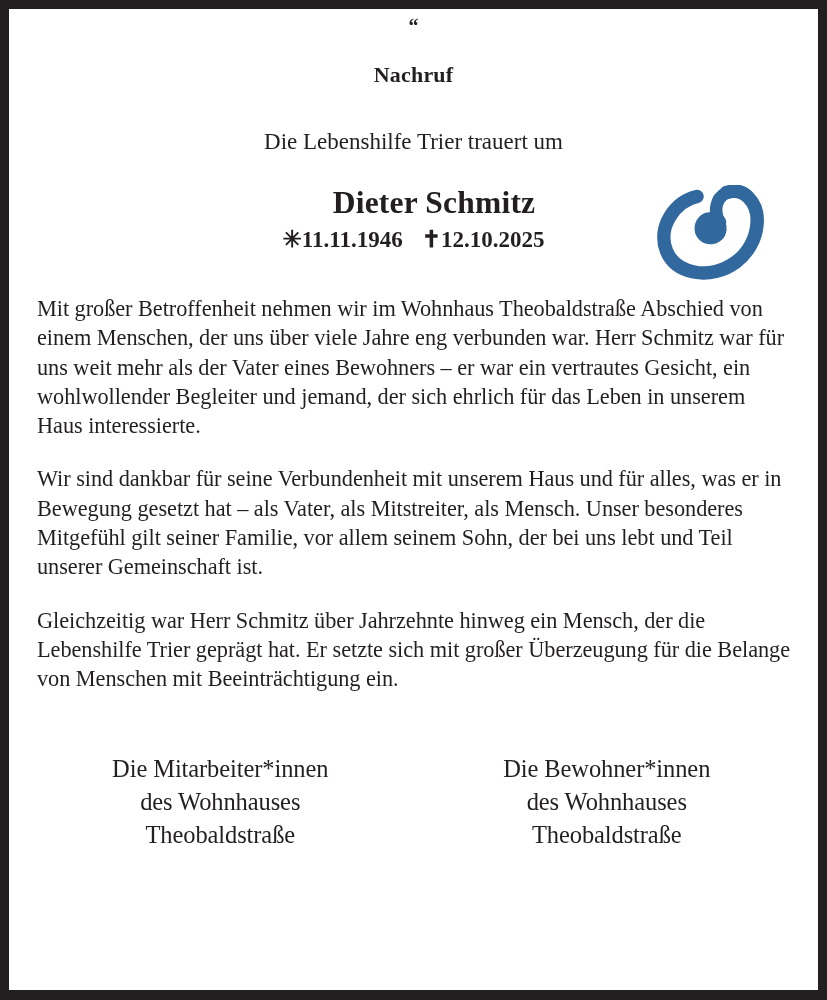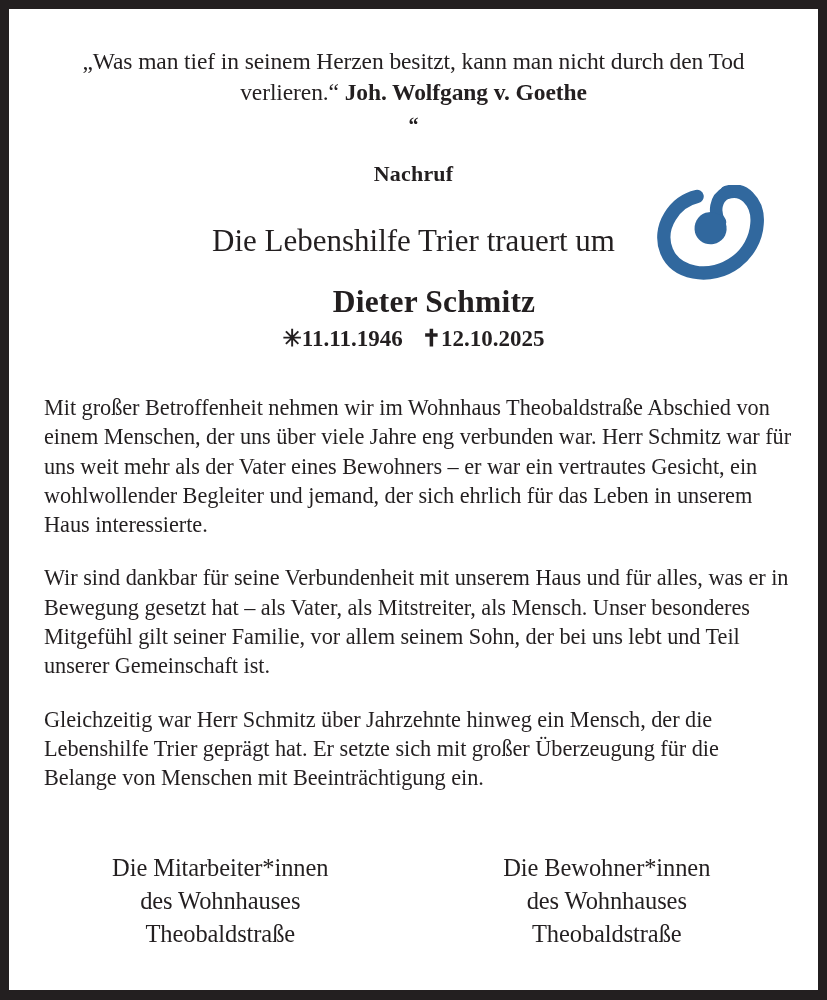--- a/index.html
+++ b/index.html
@@ -55,21 +55,21 @@
     text-align: center;
     font-size: 22px;
     font-weight: 700;
     line-height: 34px;
     margin-top: 22px;
     letter-spacing: 0.2px;
   }
 
   .mourn-line {
     text-align: center;
-    font-size: 31px;
+    font-size: 23px;
     font-weight: 400;
     line-height: 28px;
     margin-top: 36px;
   }
 
   .deceased-name {
     text-align: center;
     font-size: 31.5px;
     font-weight: 700;
     line-height: 36px;
@@ -93,21 +93,21 @@
     position: absolute;
     left: 639px;
     top: 176px;
     width: 128px;
     height: 104px;
   }
   .logo-wrap svg { display: block; width: 128px; height: 104px; }
 
   
   .body-text {
-    padding: 0 22px 0 35px;
+    padding: 0 22px 0 28px;
     margin-top: 40px;
   }
   .body-text p {
     margin: 0;
     font-size: 22.3px;
     line-height: 29.3px;
     text-align: left;
     letter-spacing: -0.05px;
     white-space: pre-line;
   }
@@ -128,23 +128,20 @@
     letter-spacing: -0.1px;
   }
   .sig-col .sig-line { display: block; }
 </style>
 </head>
 <body>
 
 <div class="obituary-frame">
   <div class="obituary-sheet">
 
-    <div class="quote-block">
-      <span class="quote-text">„Was man tief in seinem Herzen besitzt, kann man nicht durch den Tod verlieren.“ </span><span class="quote-author">Joh. Wolfgang v. Goethe</span>
-    </div>
     <div class="stray-quote">“</div>
 
     <div class="nachruf-title">Nachruf</div>
 
     <div class="mourn-line">Die Lebenshilfe Trier trauert um</div>
 
     <div class="deceased-name">Dieter Schmitz</div>
 
     <div class="life-dates">
       <span class="sym">✳</span><span>11.11.1946</span><span class="date-sep"></span><span class="sym">✝</span><span>12.10.2025</span>

